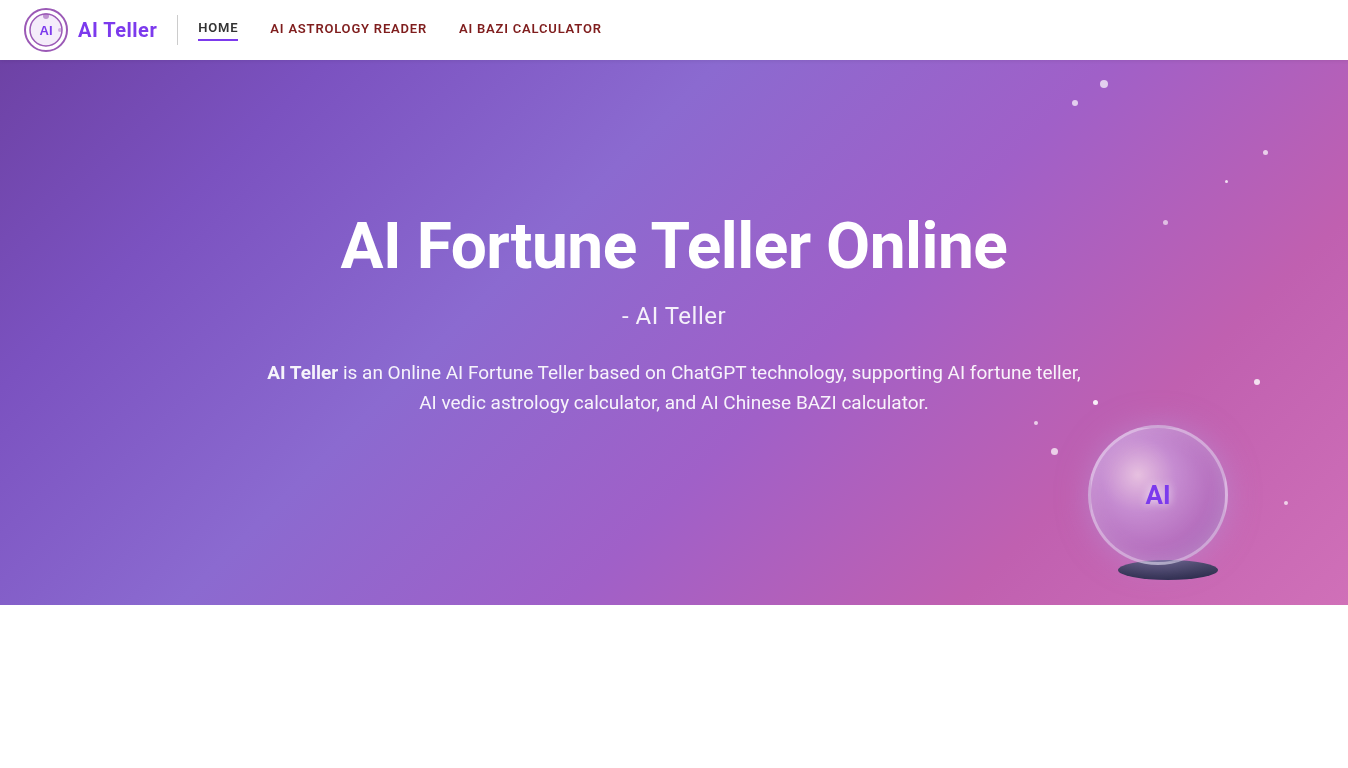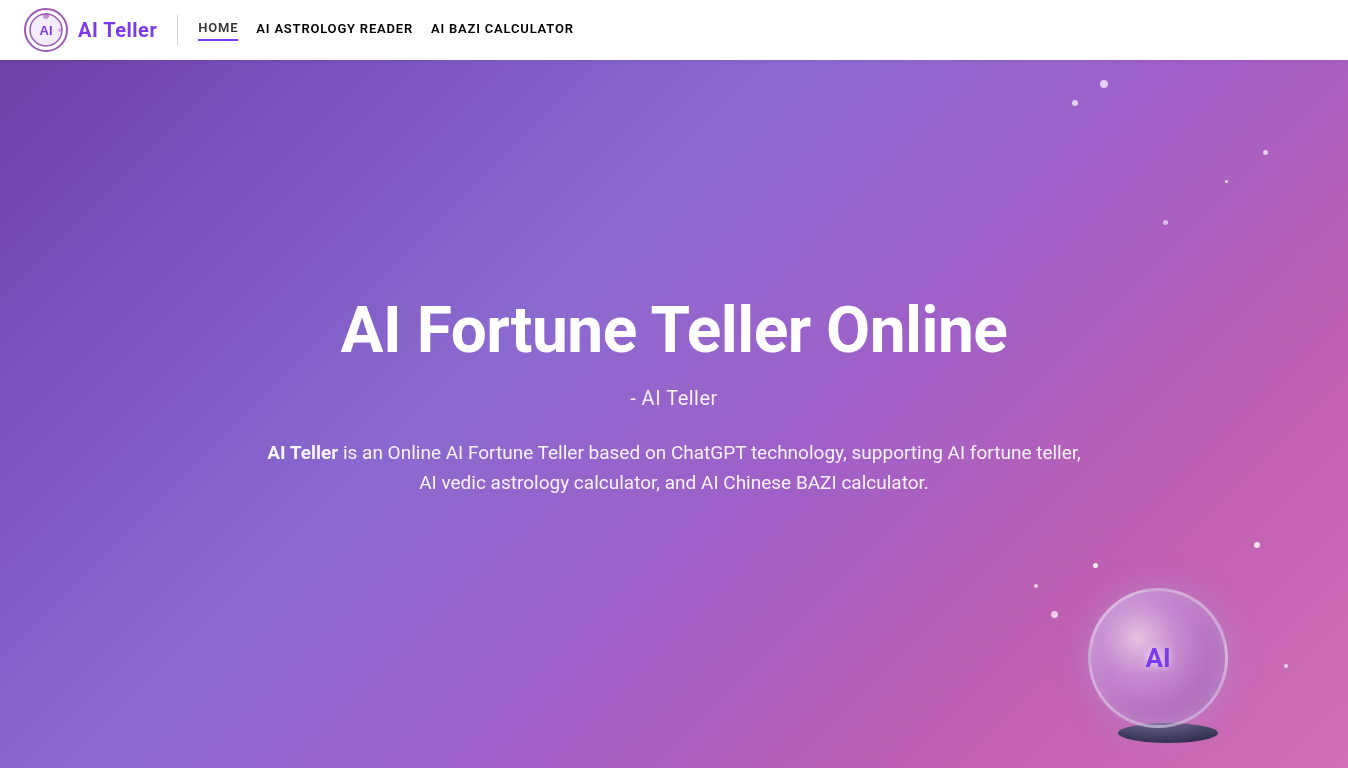--- a/index.html
+++ b/index.html
@@ -52,44 +52,44 @@
     .header-divider {
       width: 1px;
       height: 30px;
       background: #ccc;
       margin: 0 20px;
     }
 
     nav {
       display: flex;
       align-items: center;
-      gap: 18px;
+      gap: 32px;
     }
 
     .nav-item {
       font-size: 13px;
       font-weight: 600;
       letter-spacing: 0.8px;
       text-transform: uppercase;
-      color: #000000;
+      color: #7f1d1d;
       cursor: pointer;
       padding-bottom: 4px;
       text-decoration: none;
     }
 
     .nav-item.active {
       color: #333;
       border-bottom: 2px solid #7c3aed;
     }
 
     
     .hero {
       position: relative;
       width: 1348px;
-      height: 768px;
+      height: 605px;
       background: linear-gradient(135deg, #6b3fa0 0%, #7b52c0 20%, #8b6ad0 40%, #a060c8 60%, #c060b0 80%, #d070b8 100%);
       display: flex;
       flex-direction: column;
       align-items: center;
       justify-content: center;
       padding-top: 60px;
       overflow: hidden;
     }
 
     .hero-content {
@@ -101,21 +101,21 @@
     .hero-title {
       font-size: 64px;
       font-weight: 700;
       color: #fff;
       line-height: 1.2;
       margin-bottom: 16px;
       letter-spacing: -0.5px;
     }
 
     .hero-subtitle {
-      font-size: 20px;
+      font-size: 24px;
       font-weight: 400;
       color: rgba(255,255,255,0.9);
       margin-bottom: 28px;
       letter-spacing: 0.5px;
     }
 
     .hero-description {
       font-size: 19px;
       color: rgba(255,255,255,0.92);
       line-height: 1.6;

